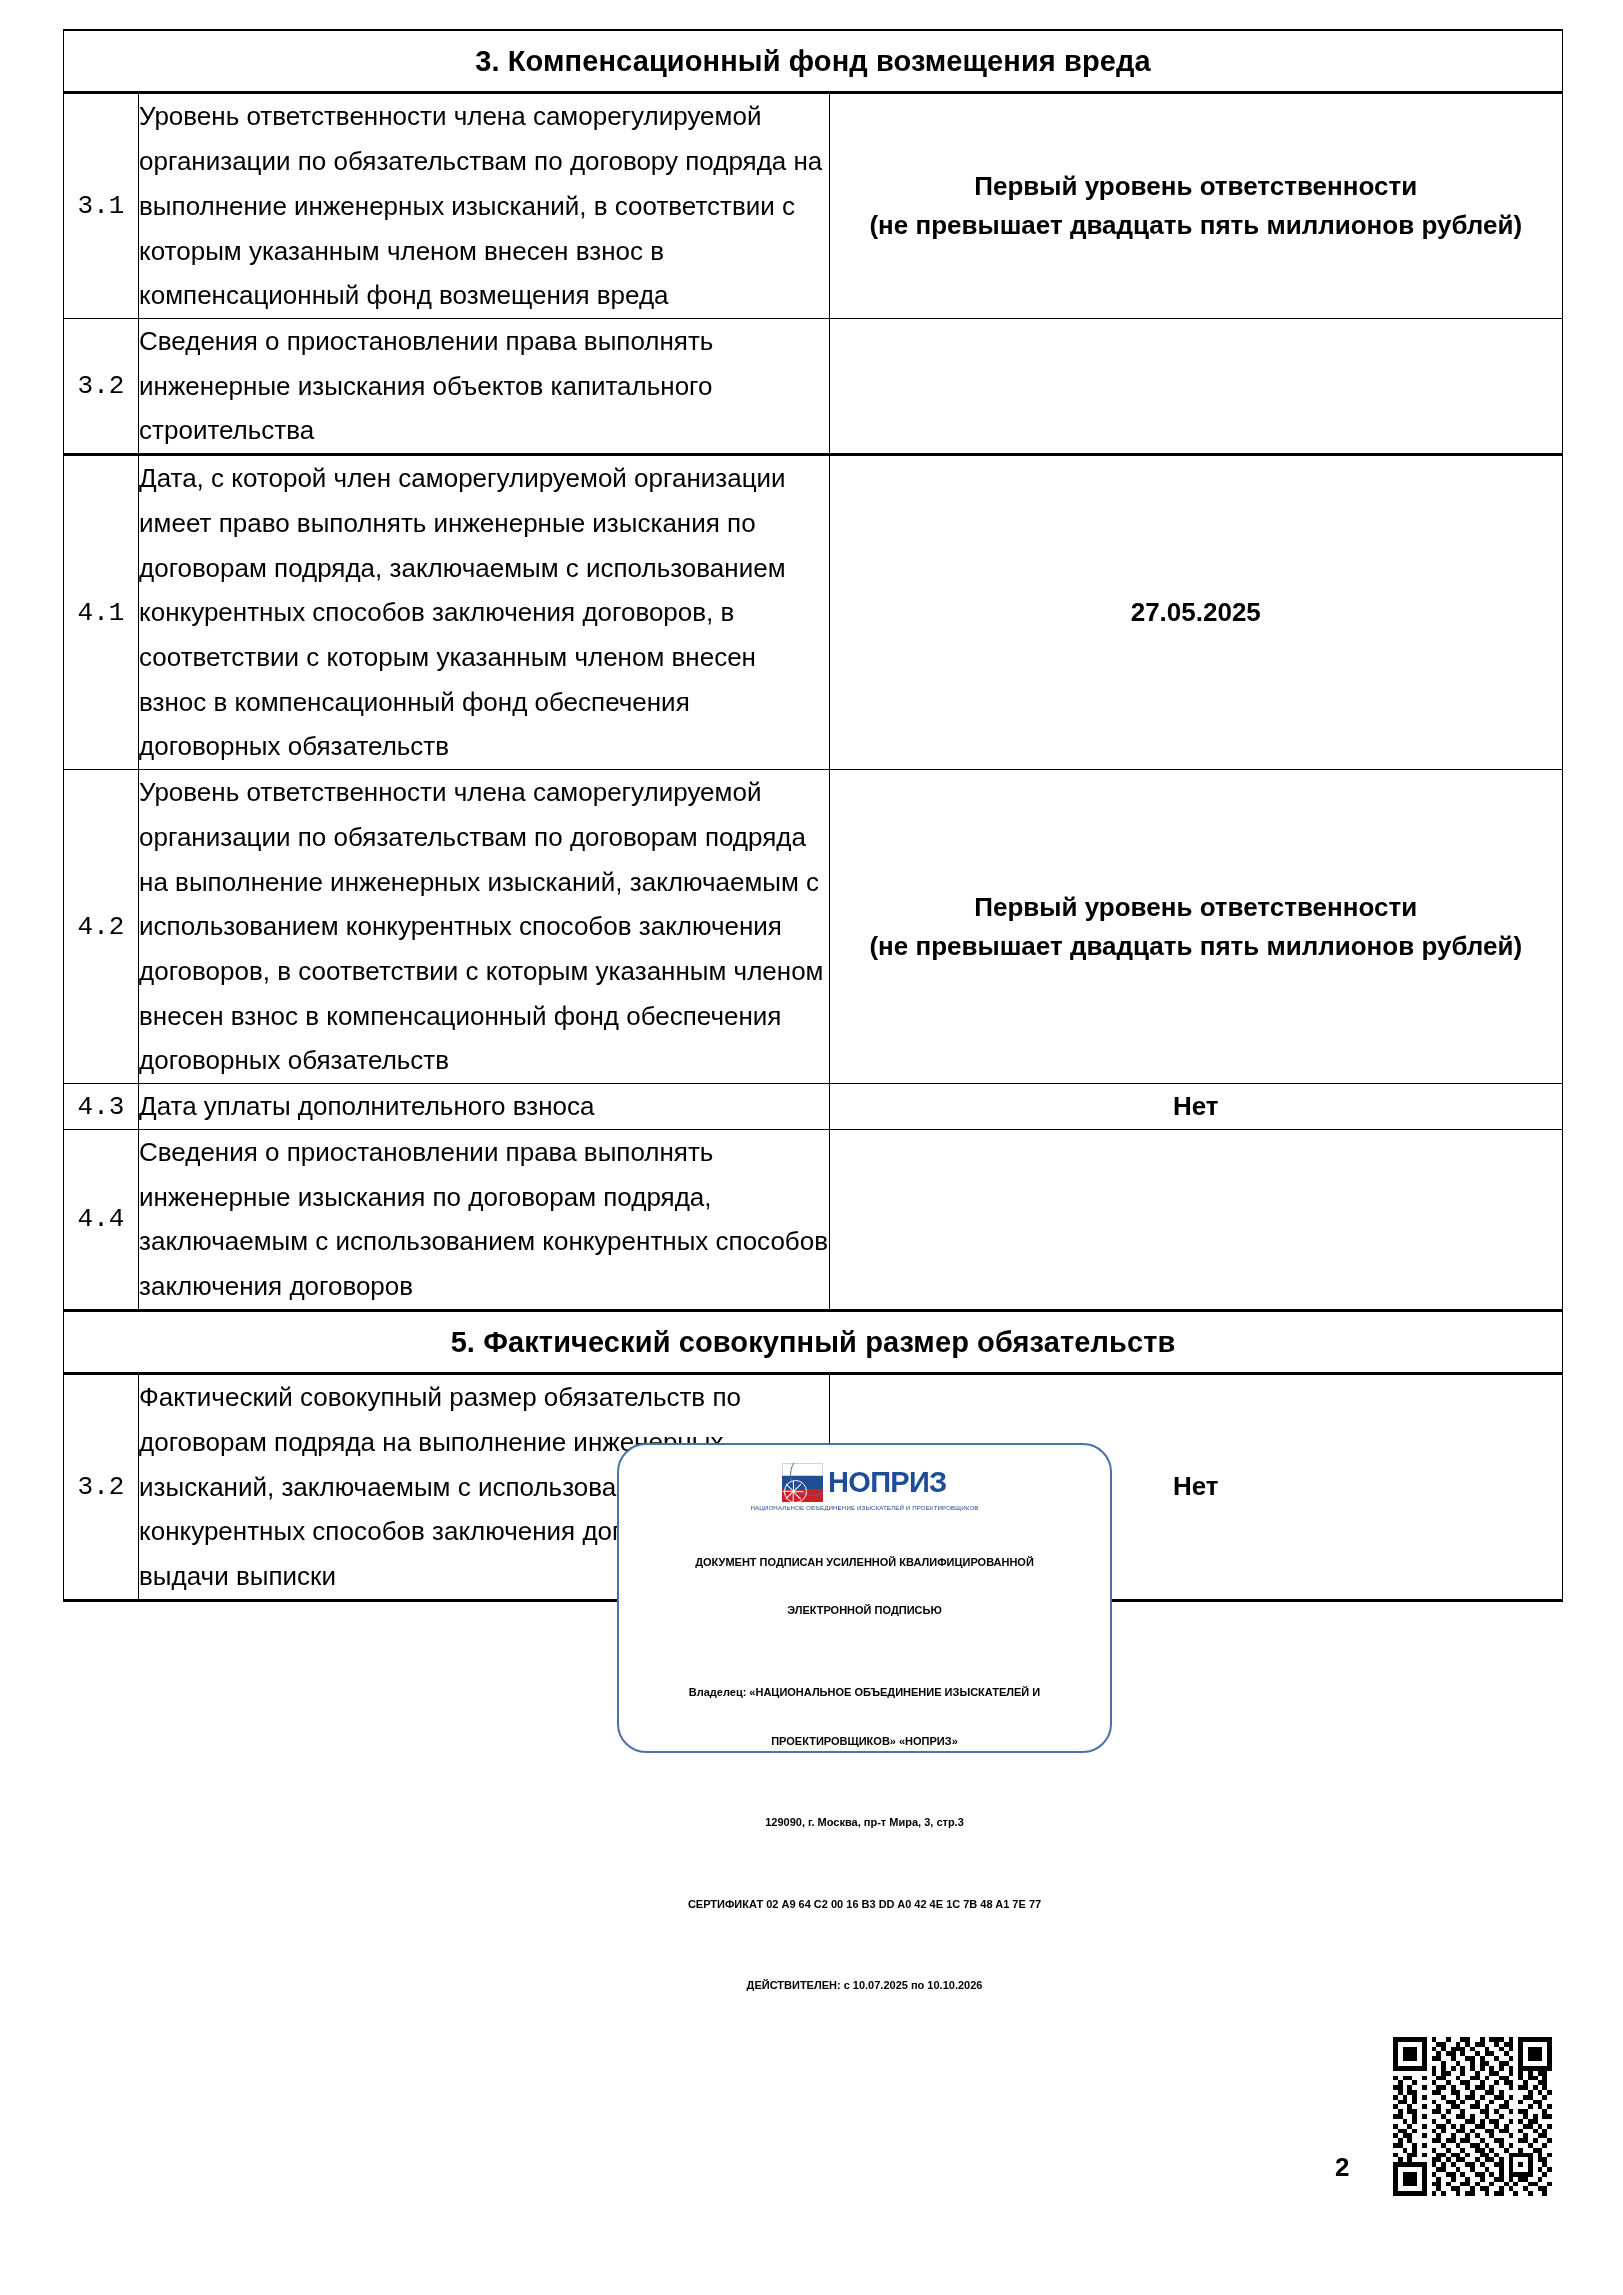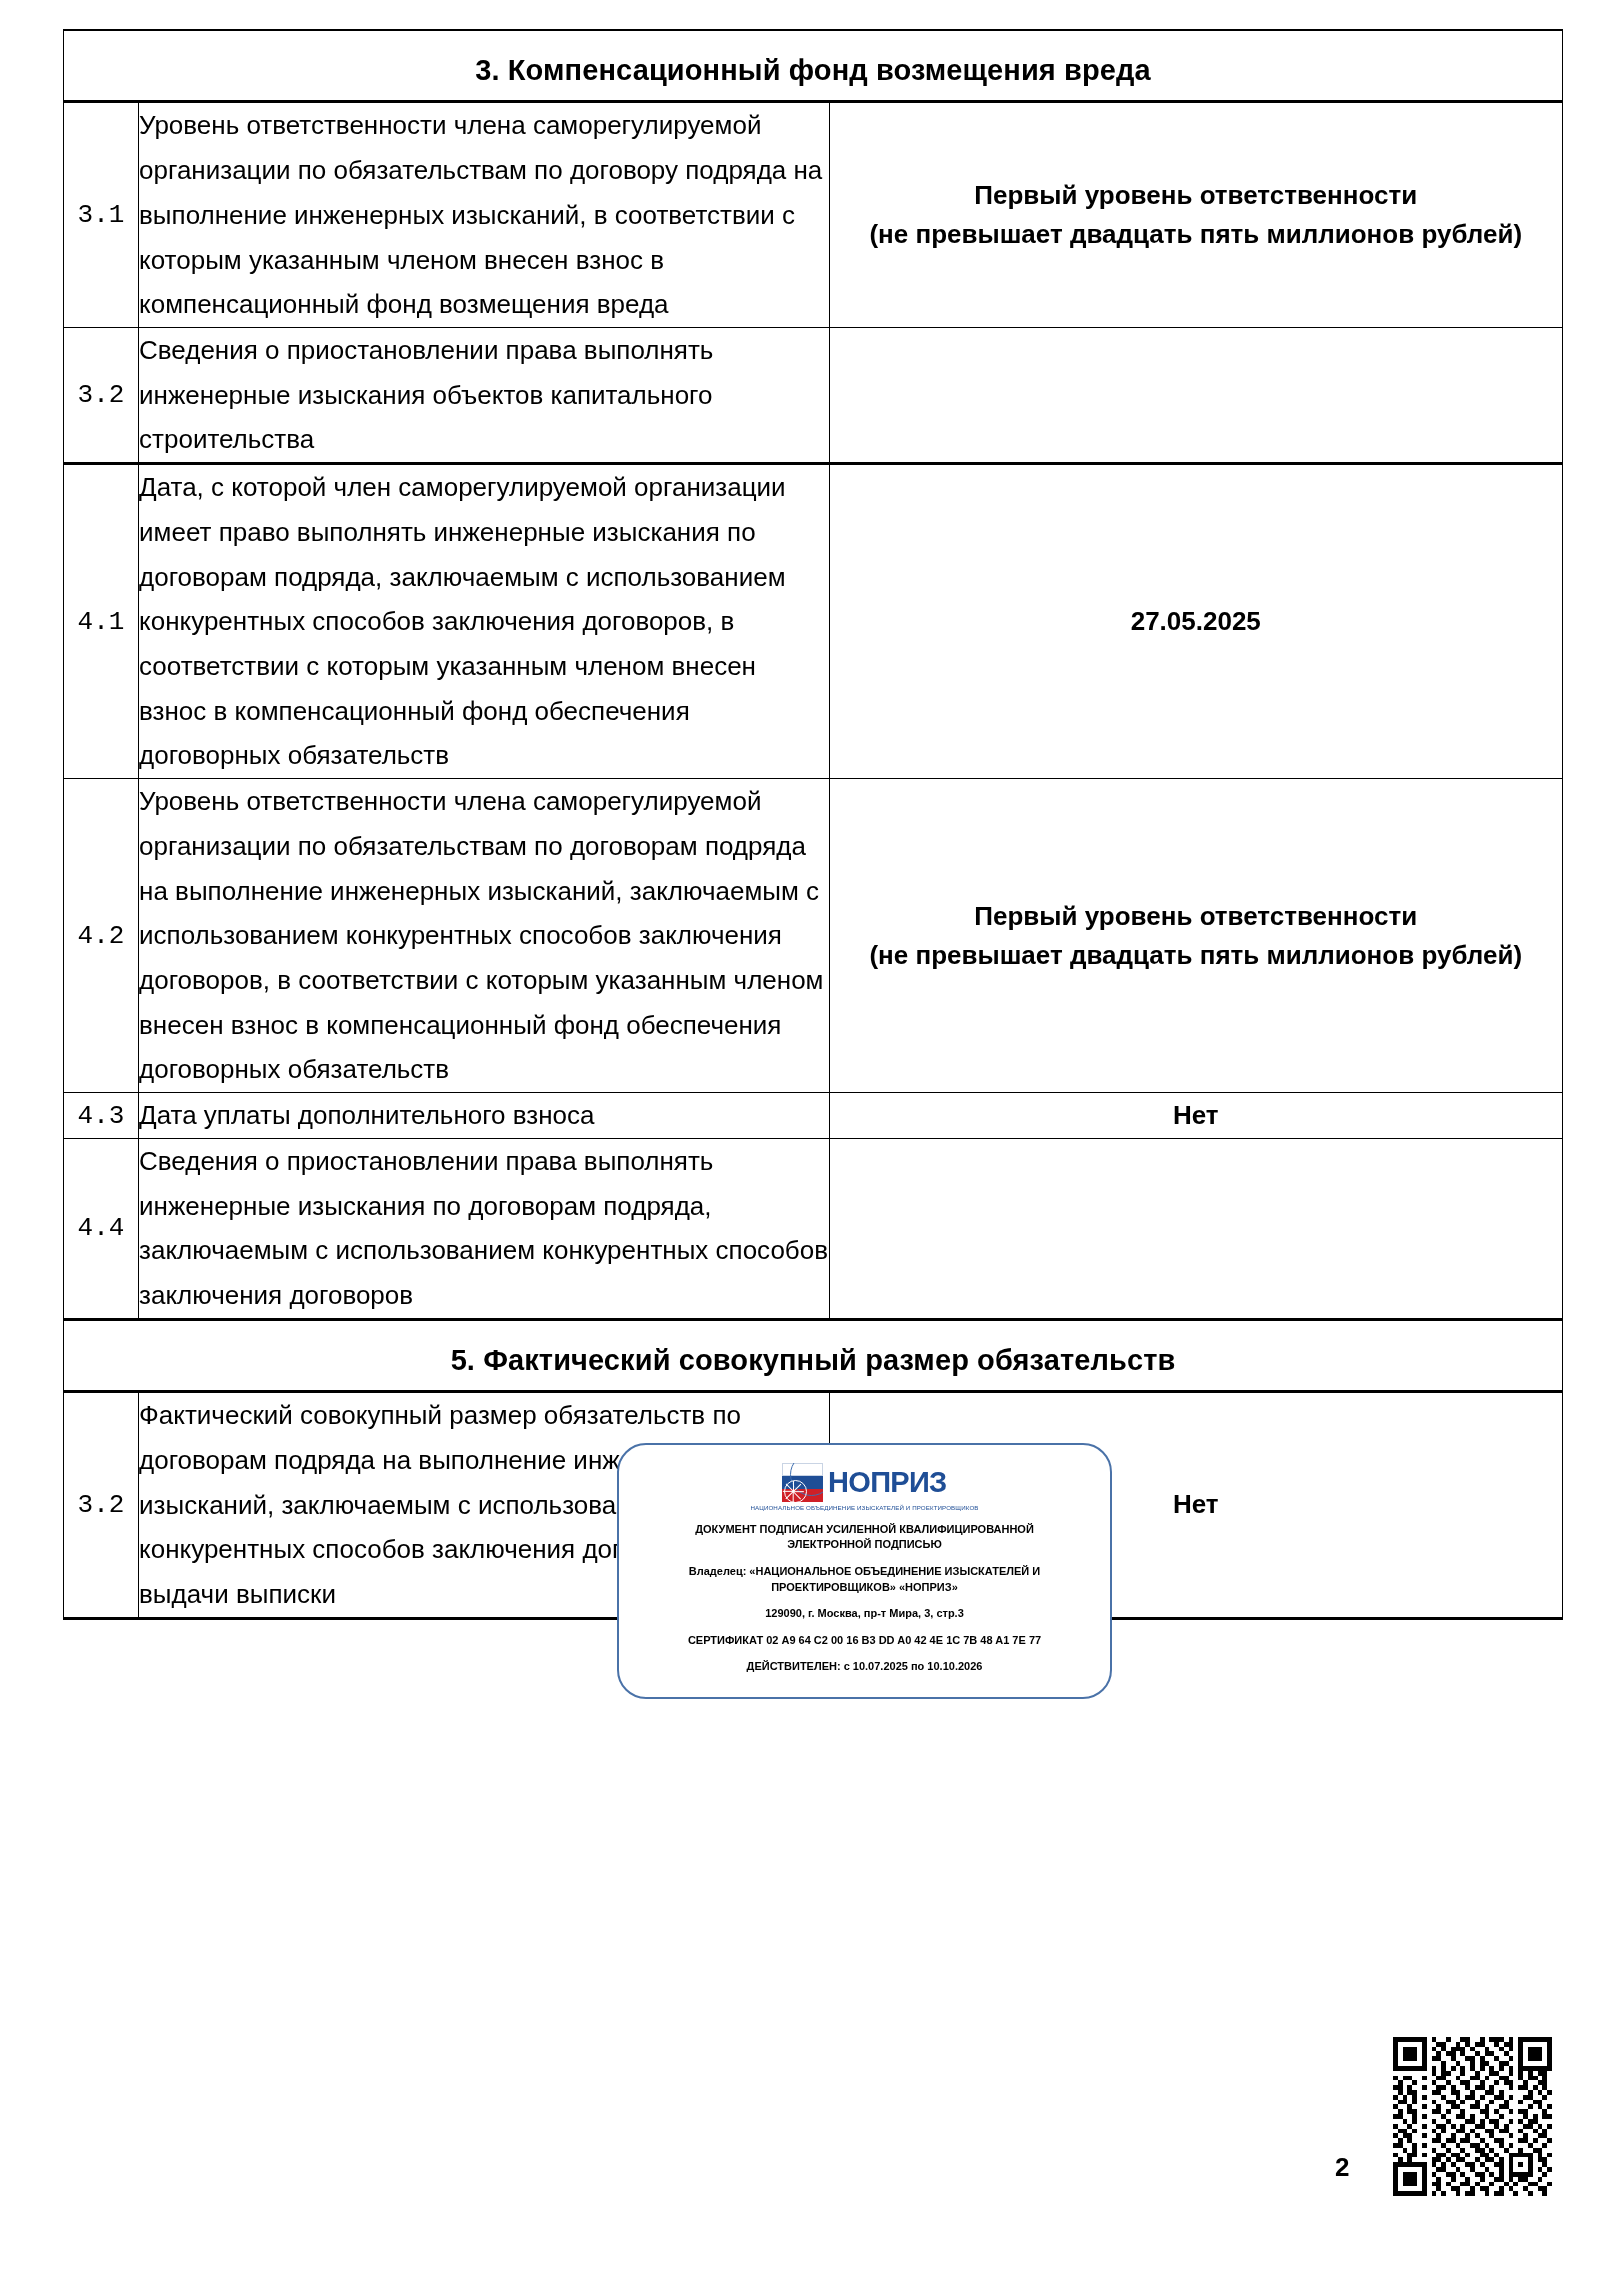--- a/index.html
+++ b/index.html
@@ -31,21 +31,21 @@
     padding: 0;
   }
   .doc-table .sect-head {
     border-top: 3.3px solid #000;
     border-bottom: 3.3px solid #000;
     text-align: center;
     font-weight: bold;
     font-size: 29px;
     font-stretch: condensed;
     letter-spacing: 0.1px;
-    padding: 23px 0 13px 0;
+    padding: 14px 0 13px 0;
     line-height: 1.15;
   }
   .doc-table .sect-head.first {
     border-top: 2.6px solid #000;
   }
   .col-num  { width: 75px;  text-align: center; font-size: 26px; }
   .col-desc { width: 690px; }
   .col-val  { width: 733px; text-align: center; }
 
   .cell-desc {
@@ -74,29 +74,30 @@
 
   
   .rowsep-strong td { border-bottom-width: 3.3px; }
 
   
   .sig-stamp {
     position: absolute;
     left: 617px;
     top: 1443px;
     width: 495px;
-    height: 256px;
+    height: 310px;
     border: 2px solid #4a72a8;
     border-radius: 29px;
     box-sizing: border-box;
     background: #ffffff;
     display: flex;
     flex-direction: column;
     align-items: center;
     padding-top: 18.3px;
+    gap: 33px;
   }
   .sig-logo {
     display: flex;
     flex-direction: column;
     align-items: center;
     margin-bottom: 10.5px;
   }
   .sig-logo-row {
     display: flex;
     align-items: center;

